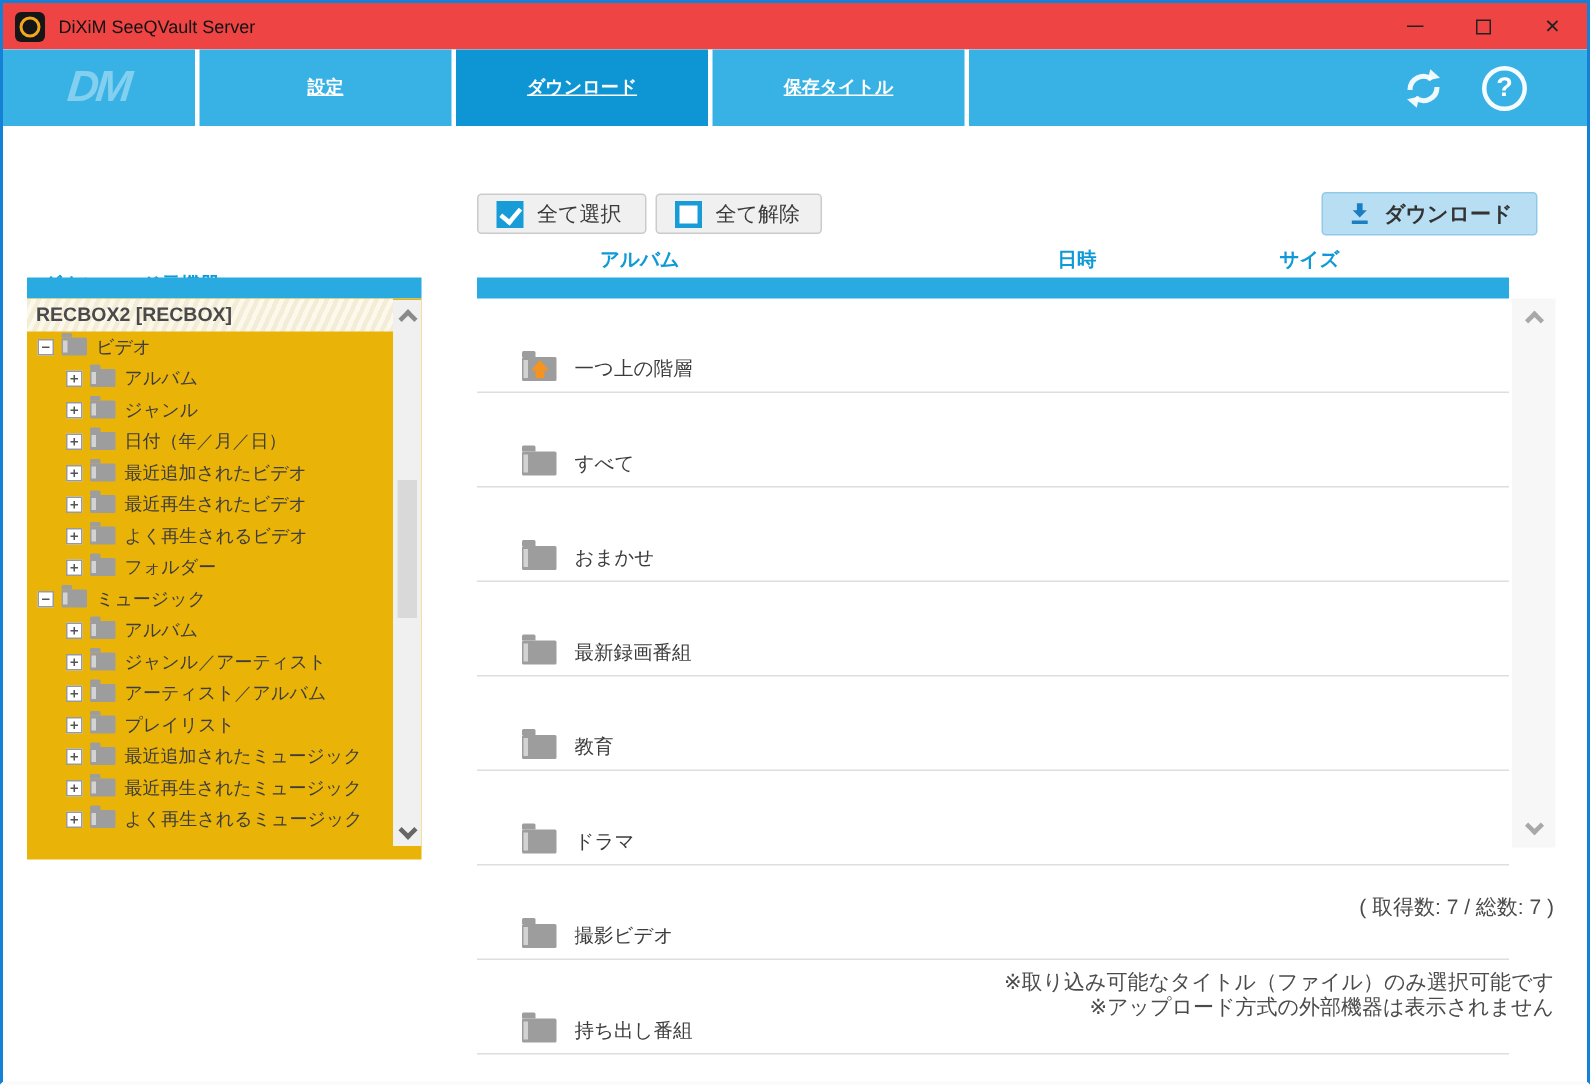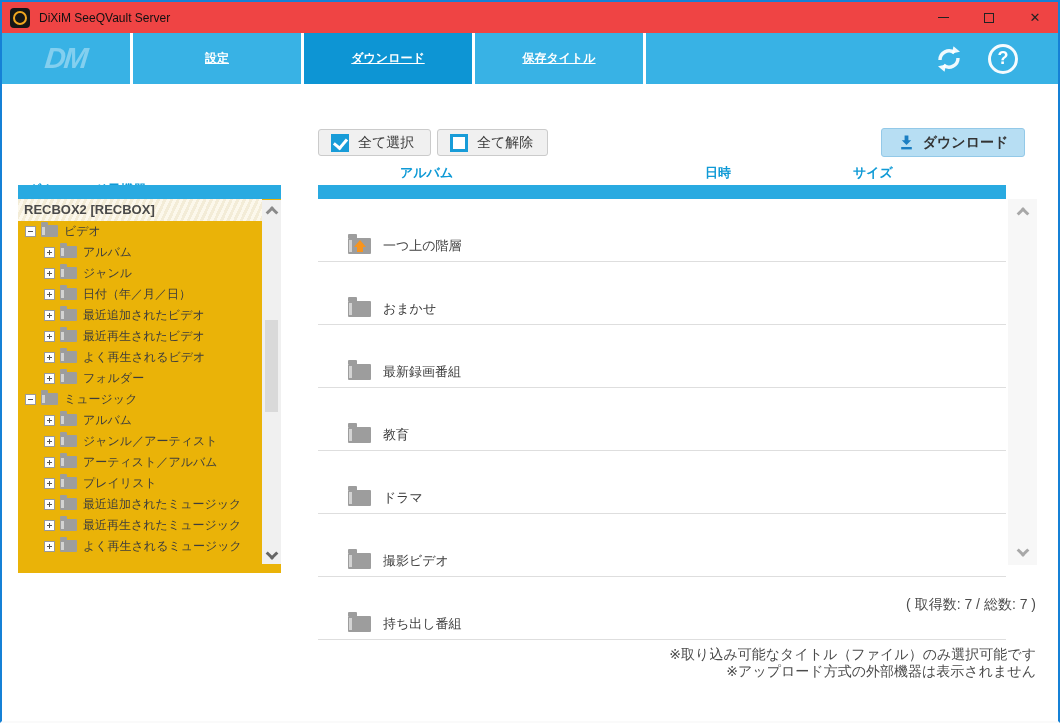--- a/index.html
+++ b/index.html
@@ -342,20 +342,24 @@
 
   <div class="title-list" id="title-list">
       <div class="list-row">
         <span class="list-folder">
           <span class="up-arrow"></span>
         </span>
         <span class="list-title">一つ上の階層</span>
       </div>
       <div class="list-row">
         <span class="list-folder"></span>
+        <span class="list-title">すべて</span>
+      </div>
+      <div class="list-row">
+        <span class="list-folder"></span>
         <span class="list-title">おまかせ</span>
       </div>
       <div class="list-row">
         <span class="list-folder"></span>
         <span class="list-title">最新録画番組</span>
       </div>
       <div class="list-row">
         <span class="list-folder"></span>
         <span class="list-title">教育</span>
       </div>

